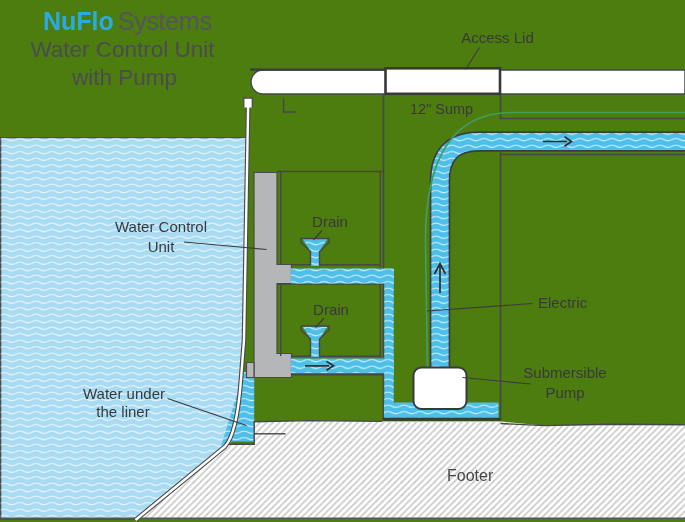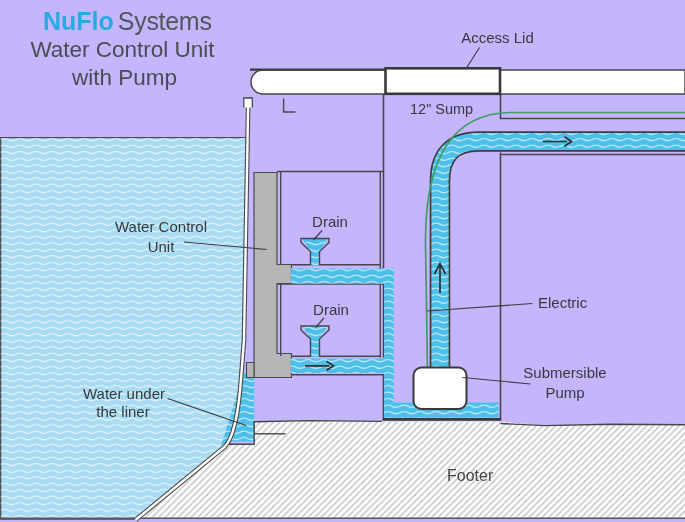--- a/index.html
+++ b/index.html
@@ -1,16 +1,16 @@
 <!DOCTYPE html>
 <html><head>
 <meta charset="utf-8">
 <style>
   html,body{margin:0;padding:0;background:#ffffff;}
-  #stage{position:relative;width:685px;height:522px;background:#c4b5fd;overflow:hidden;
+  #stage{position:relative;width:685px;height:522px;background:#4d7c0f;overflow:hidden;
          font-family:"Liberation Sans","DejaVu Sans",sans-serif;}
   svg{display:block}
   text{font-family:"Liberation Sans","DejaVu Sans",sans-serif;}
   .label{font-size:15px;fill:#38393c;}
   .label-footer{font-size:16px;fill:#45464a;}
   .label-sump{font-size:14.5px;fill:#38393c;}
   .title-line{font-size:22.5px;fill:#4b4c51;}
   .logo-bold{font-size:25px;font-weight:bold;fill:#29abe2;}
   .logo-light{font-size:25px;fill:#54555e;letter-spacing:-0.3px;}
   .ln{stroke:#47474a;stroke-width:1.4;fill:none;}

